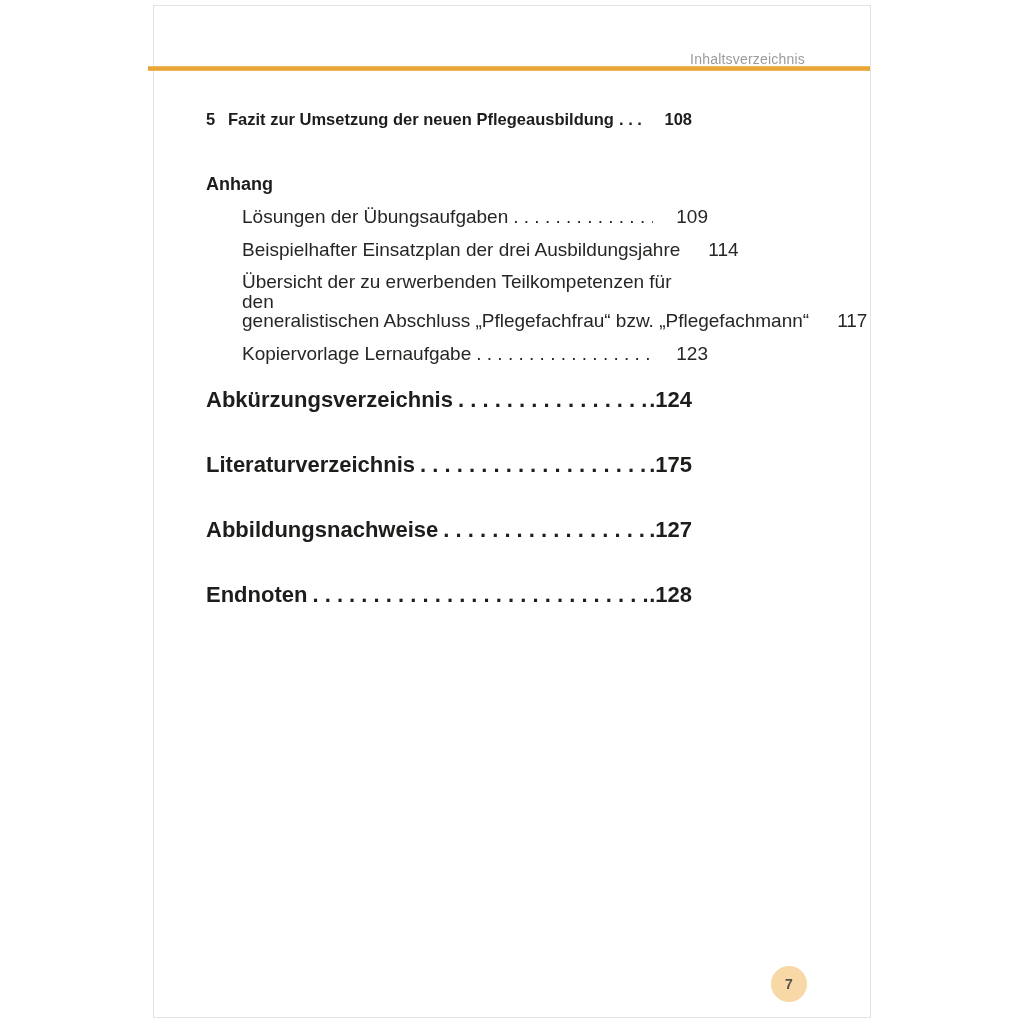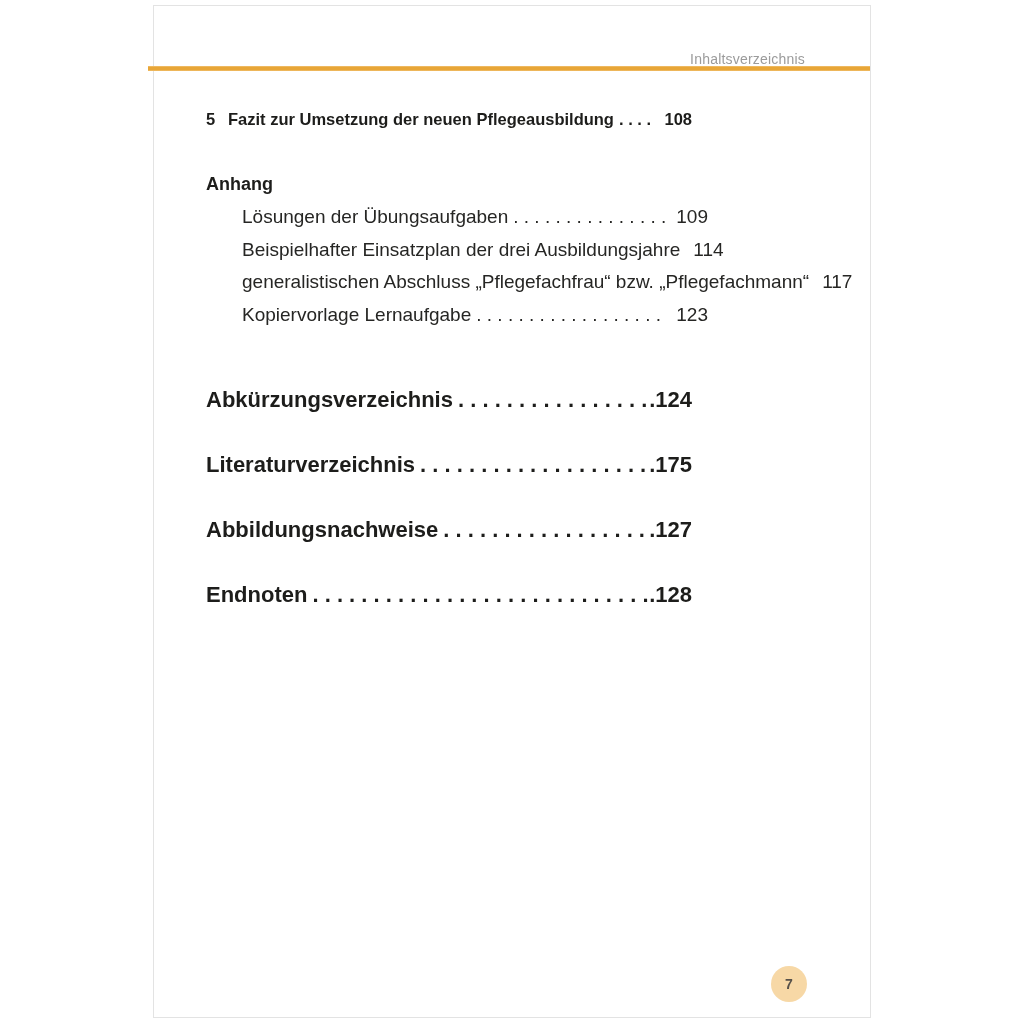--- a/index.html
+++ b/index.html
@@ -46,21 +46,21 @@
     display: flex;
     align-items: baseline;
     white-space: nowrap;
   }
   .leader {
     flex: 1 1 auto;
     min-width: 0;
     overflow: hidden;
     padding-left: 5px;
   }
-  .pg { margin-left: 8px; }
+  .pg { margin-left: 23px; }
   .pfx { margin-left: 0; }
   .sections .pg { margin-left: 0; }
 
   .chapter {
     position: absolute;
     top: 103px; left: 52px;
     width: 486px;
     font-size: 16.5px;
     font-weight: bold;
     line-height: 21px;
@@ -137,20 +137,21 @@
         </div>
       </div>
       <div class="item">
         <div class="row">
           <span class="lbl">Beispielhafter Einsatzplan der drei Ausbildungsjahre</span>
           <span class="leader">. . . . . . . . . . . . . . . . . . . . . . . . . . . . . . . . . . . . . . . . . . . . . . . . . . . . . . . . . . . . . . . . . . . . . . . . . . . . . . . .</span>
           <span class="pg">114</span>
         </div>
       </div>
       <div class="item">
+        <div><span class="lbl">Übersicht der zu erwerbenden Teilkompetenzen für den</span></div>
         <div class="row">
           <span class="lbl">generalistischen Abschluss „Pflegefachfrau“ bzw. „Pflegefachmann“</span>
           <span class="leader">. . . . . . . . . . . . . . . . . . . . . . . . . . . . . . . . . . . . . . . . . . . . . . . . . . . . . . . . . . . . . . . . . . . . . . . . . . . . . . . .</span>
           <span class="pg">117</span>
         </div>
       </div>
       <div class="item">
         <div class="row">
           <span class="lbl">Kopiervorlage Lernaufgabe</span>
           <span class="leader">. . . . . . . . . . . . . . . . . . . . . . . . . . . . . . . . . . . . . . . . . . . . . . . . . . . . . . . . . . . . . . . . . . . . . . . . . . . . . . . .</span>

